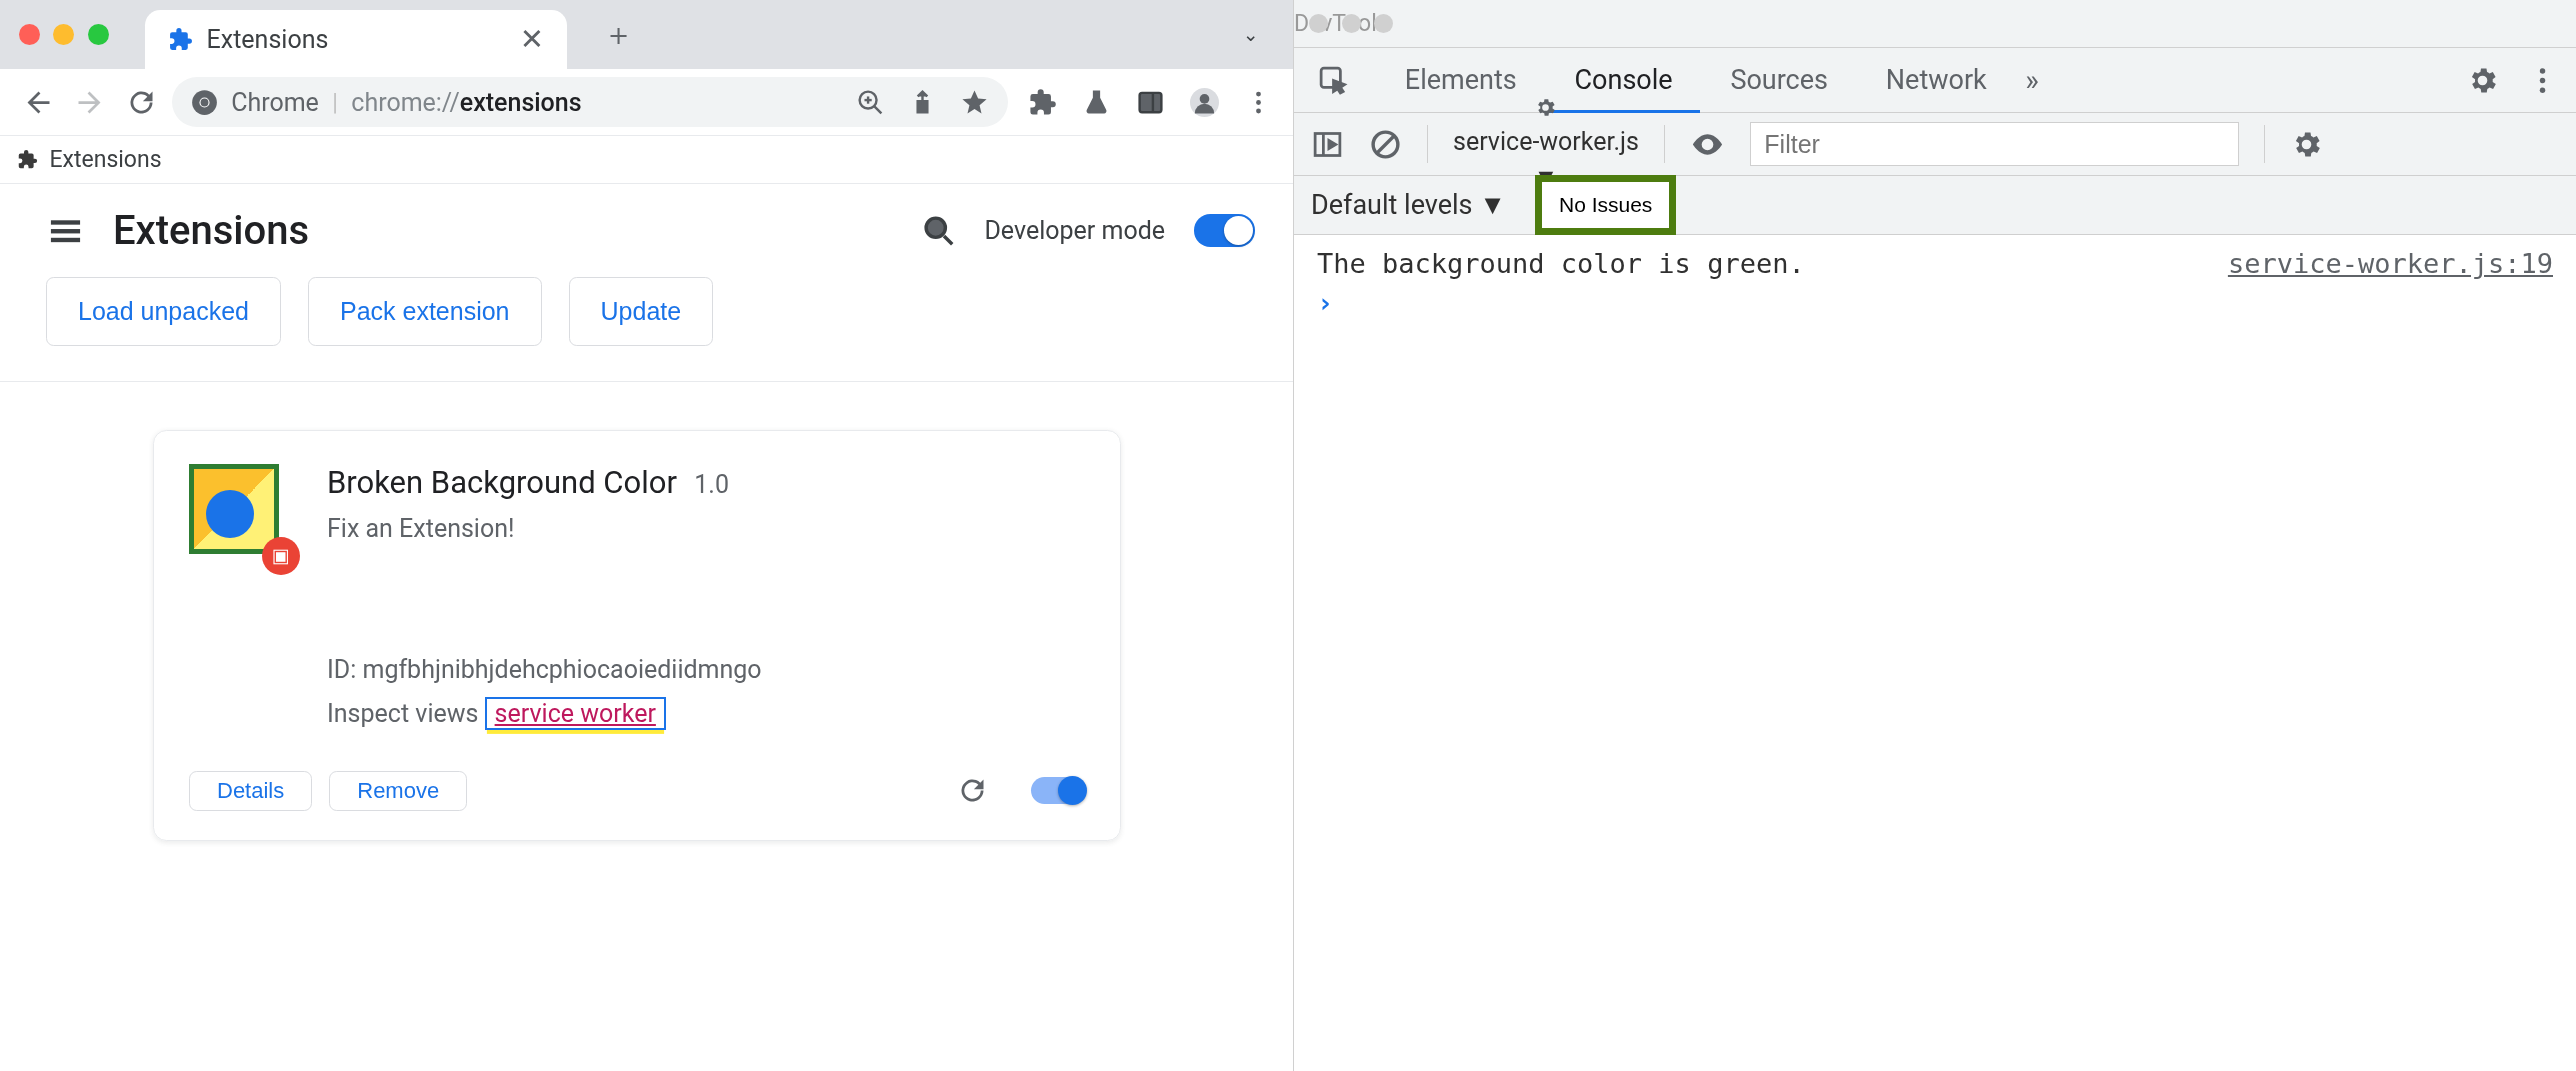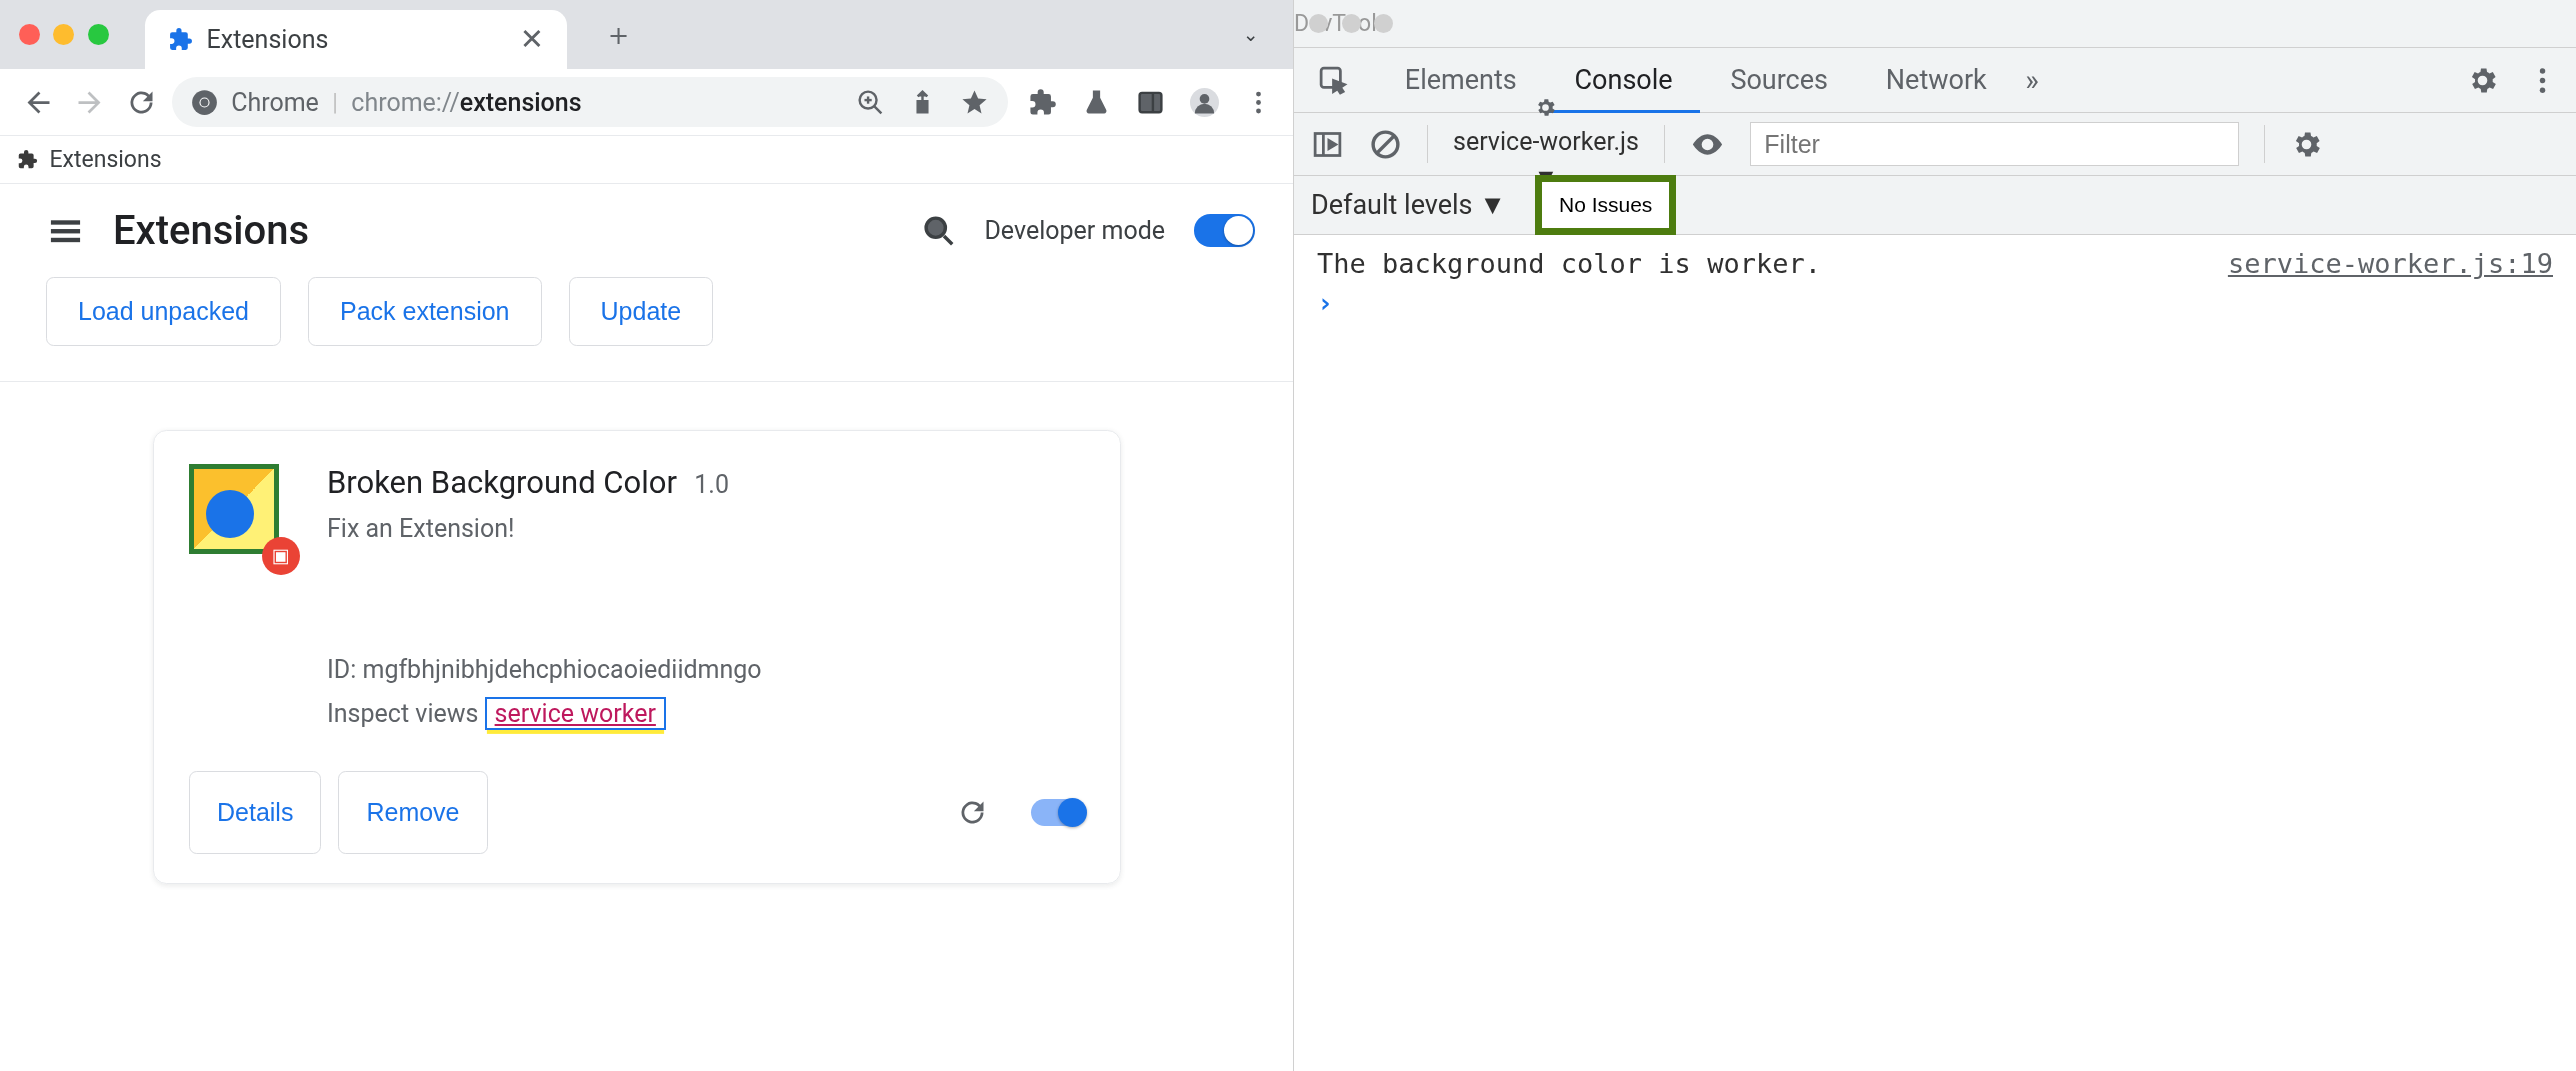--- a/index.html
+++ b/index.html
@@ -103,21 +103,21 @@
   .ext-icon .cir{width:48px;height:48px;border-radius:50%;background:#1a73e8;position:absolute;bottom:11.5px;left:11.5px;}
   .ext-icon .badge{width:38px;height:38px;border-radius:50%;background:#ea4335;position:absolute;bottom:-5.7px;right:-5.7px;display:flex;align-items:center;justify-content:center;color:#fff;font-size:19px;}
   .card-title{font-size:31px;color:#202124;}
   .card-version{font-size:25px;color:#5f6368;margin-left:13.4px;}
   .card-desc{font-size:25px;color:#5f6368;margin-top:13.4px;}
   .card-meta{font-size:25px;color:#5f6368;margin-top:105px;line-height:1.75;}
   .sw-link{color:#be185d;text-decoration:underline;border:2.9px solid #1a73e8;padding:0 8px; box-shadow:0 5.8px 0 -1.9px #ffeb3b;}
   .card-footer{display:flex;align-items:center;margin-top:35px;}
   .chip-btn{
     border:1px solid #dadce0; border-radius:7.7px; background:#fff;
-    color:#1a73e8; font-size:25px; font-weight:500; padding:26px 27px; cursor:pointer;
+    color:#1a73e8; font-size:22px; font-weight:500; padding:6px 27px; cursor:pointer;
   }
   .chip-btn + .chip-btn{margin-left:17px;}
   .card-footer-right{margin-left:auto;display:flex;align-items:center;gap:42px;}
 
   
   .devtools{
     flex:1; height:1071px; background:#fff; display:flex; flex-direction:column;
   }
   .dt-title{
     height:48px;background:#f1f3f4;display:flex;align-items:center;justify-content:flex-start;position:relative;
@@ -401,19 +401,19 @@
   <div class="dt-bar2">
     <div>
       <span>Default levels</span>
       <span> ▼</span>
     </div>
     <button class="issues-btn">No Issues</button>
   </div>
 
   <div class="console-body">
     <div class="console-line">
-      <span>The background color is worker.</span>
+      <span>The background color is green.</span>
       <a href="#" class="console-src">service-worker.js:19</a>
     </div>
     <div class="console-prompt">›</div>
   </div>
 </div>
 
 
 </body></html>

